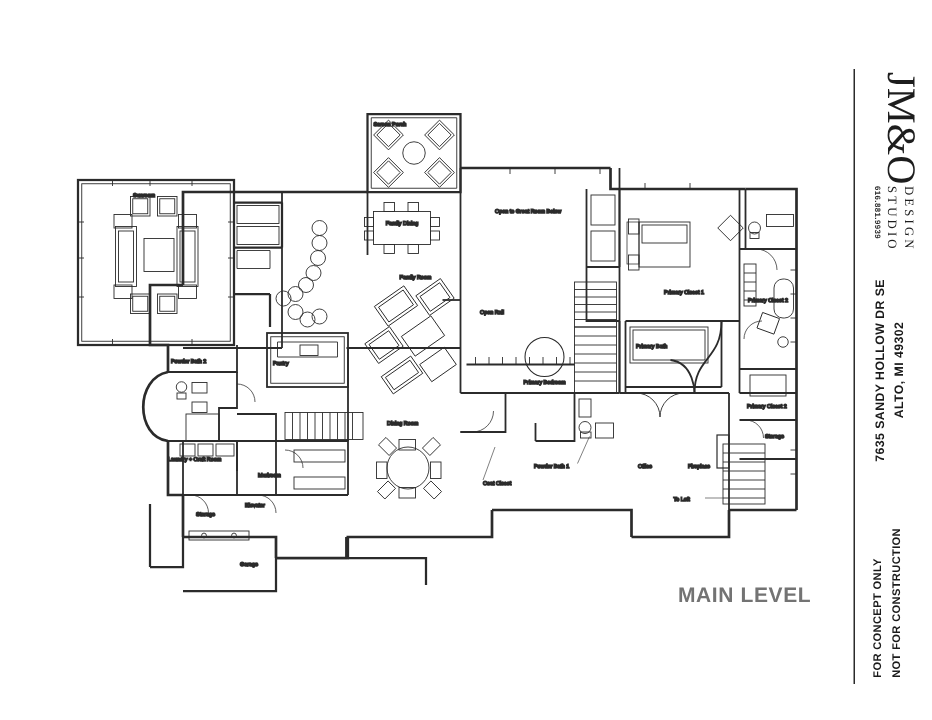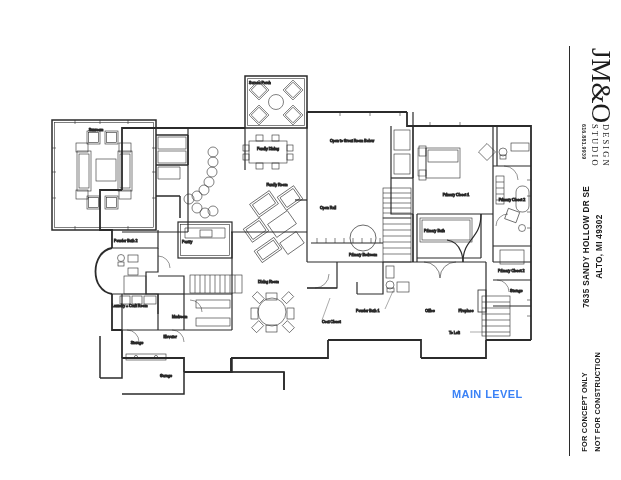--- a/index.html
+++ b/index.html
@@ -39,24 +39,24 @@
     width: 560px;
     height: 480px;
     display: block;
   }
 
   
   #main-level-title {
     position: absolute;
     left: 452px;
     top: 388px;
-    font-size: 11px;
+    font-size: 14px;
     font-weight: bold;
     letter-spacing: 0.4px;
-    color: #3b82f6;
+    color: #737373;
     white-space: nowrap;
   }
 
   
   #title-block {
     position: absolute;
     right: 0;
     top: 0;
     width: 61px;
     height: 480px;

